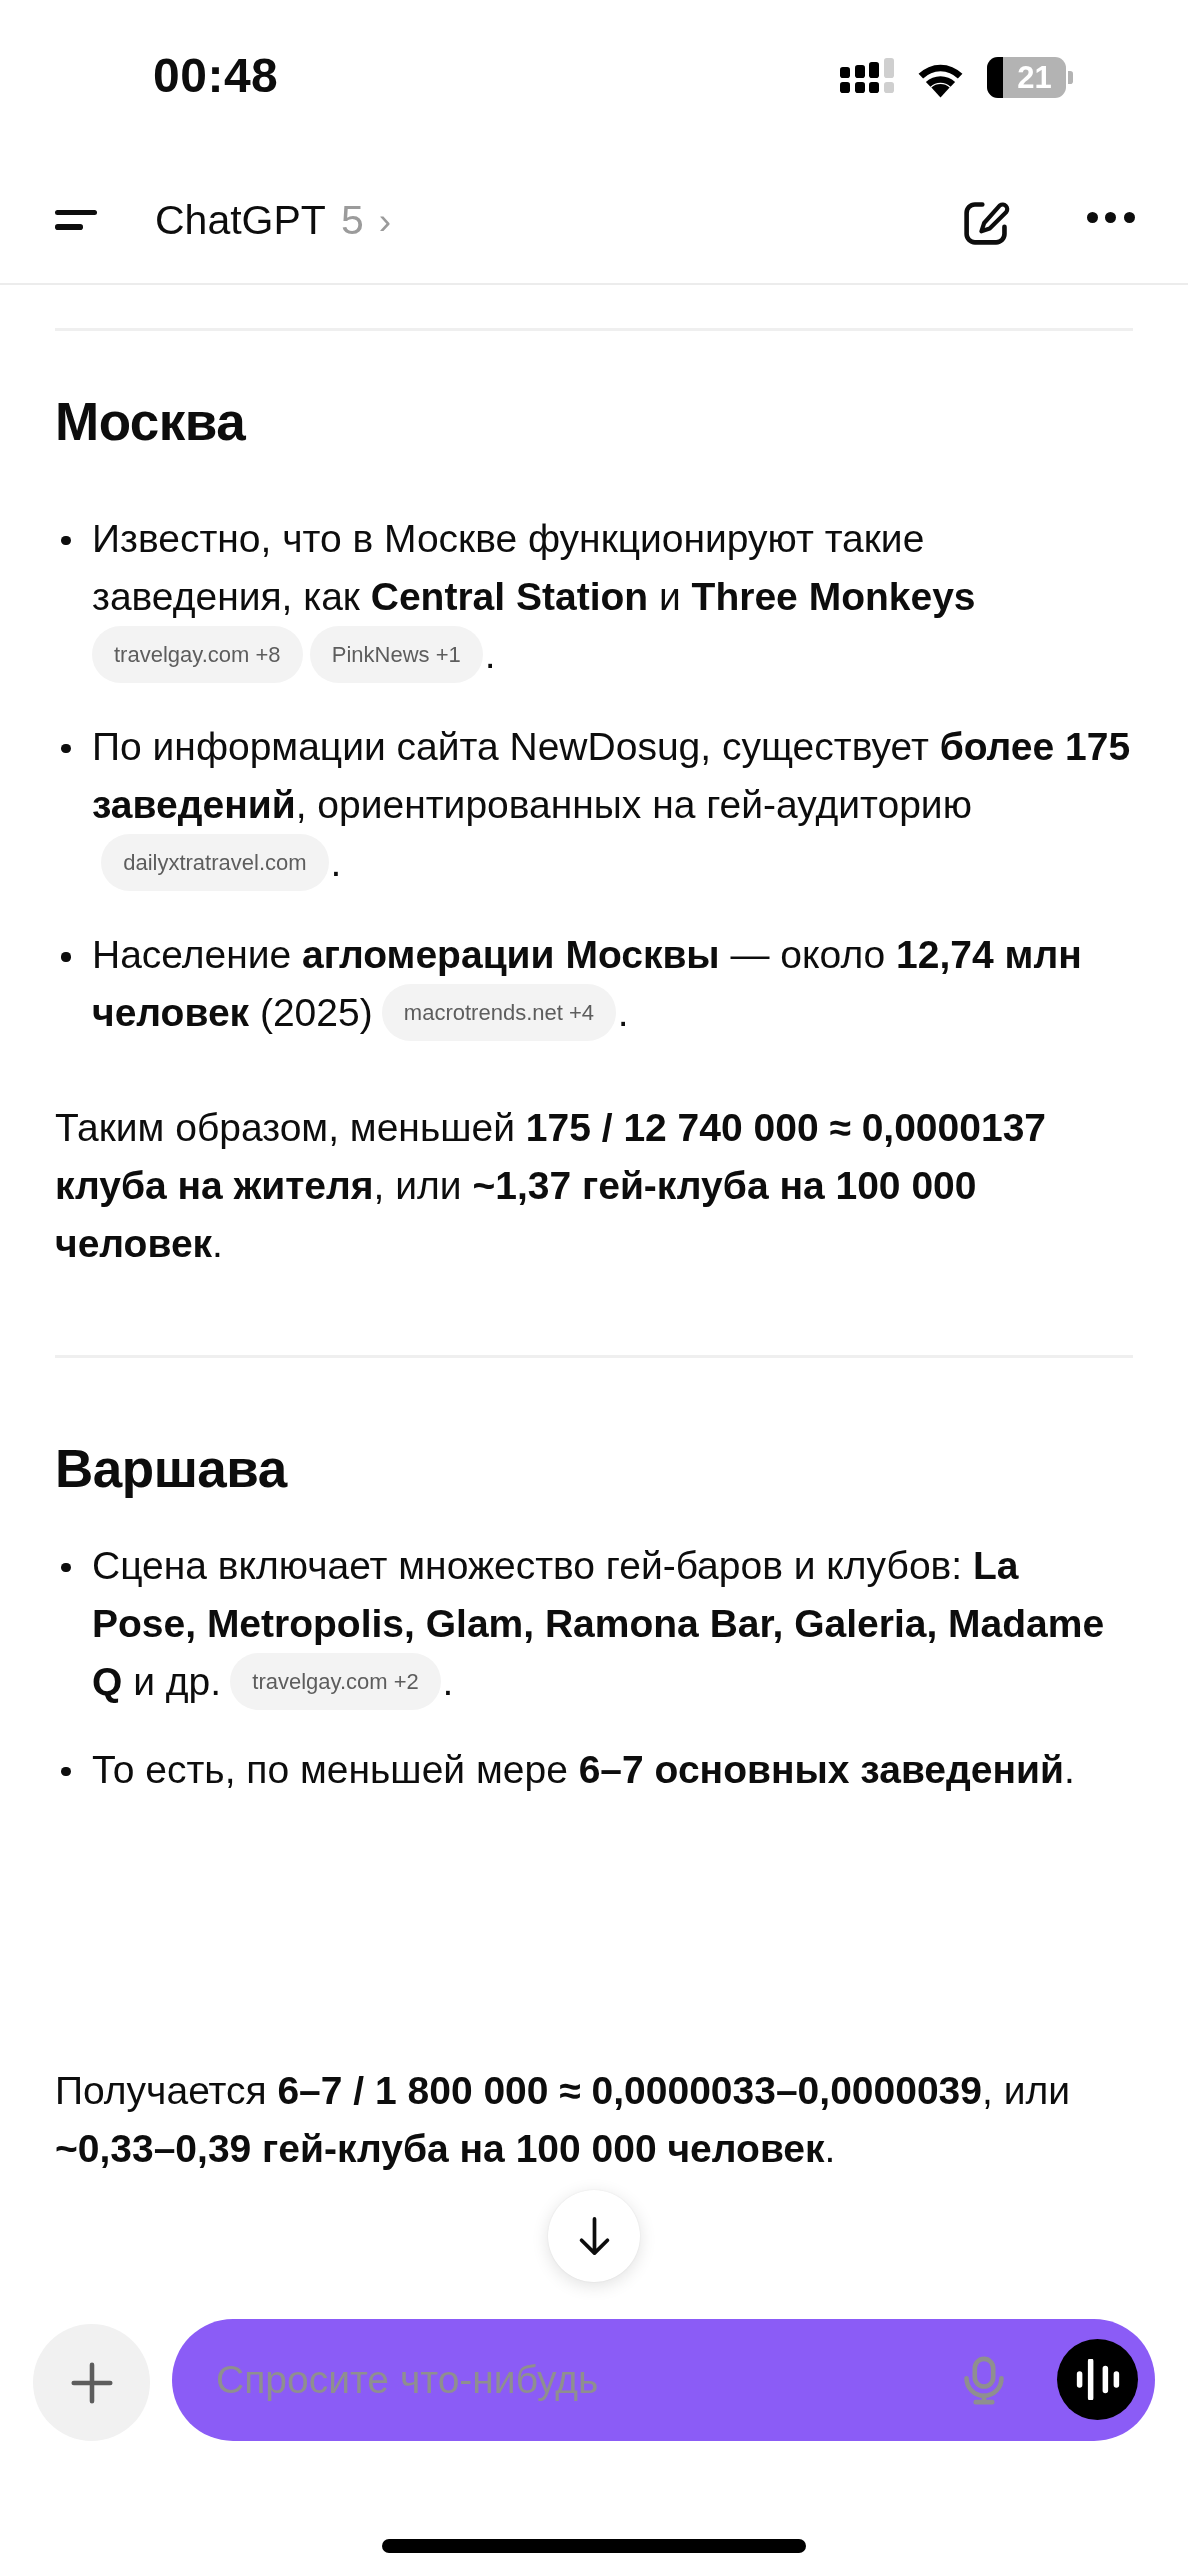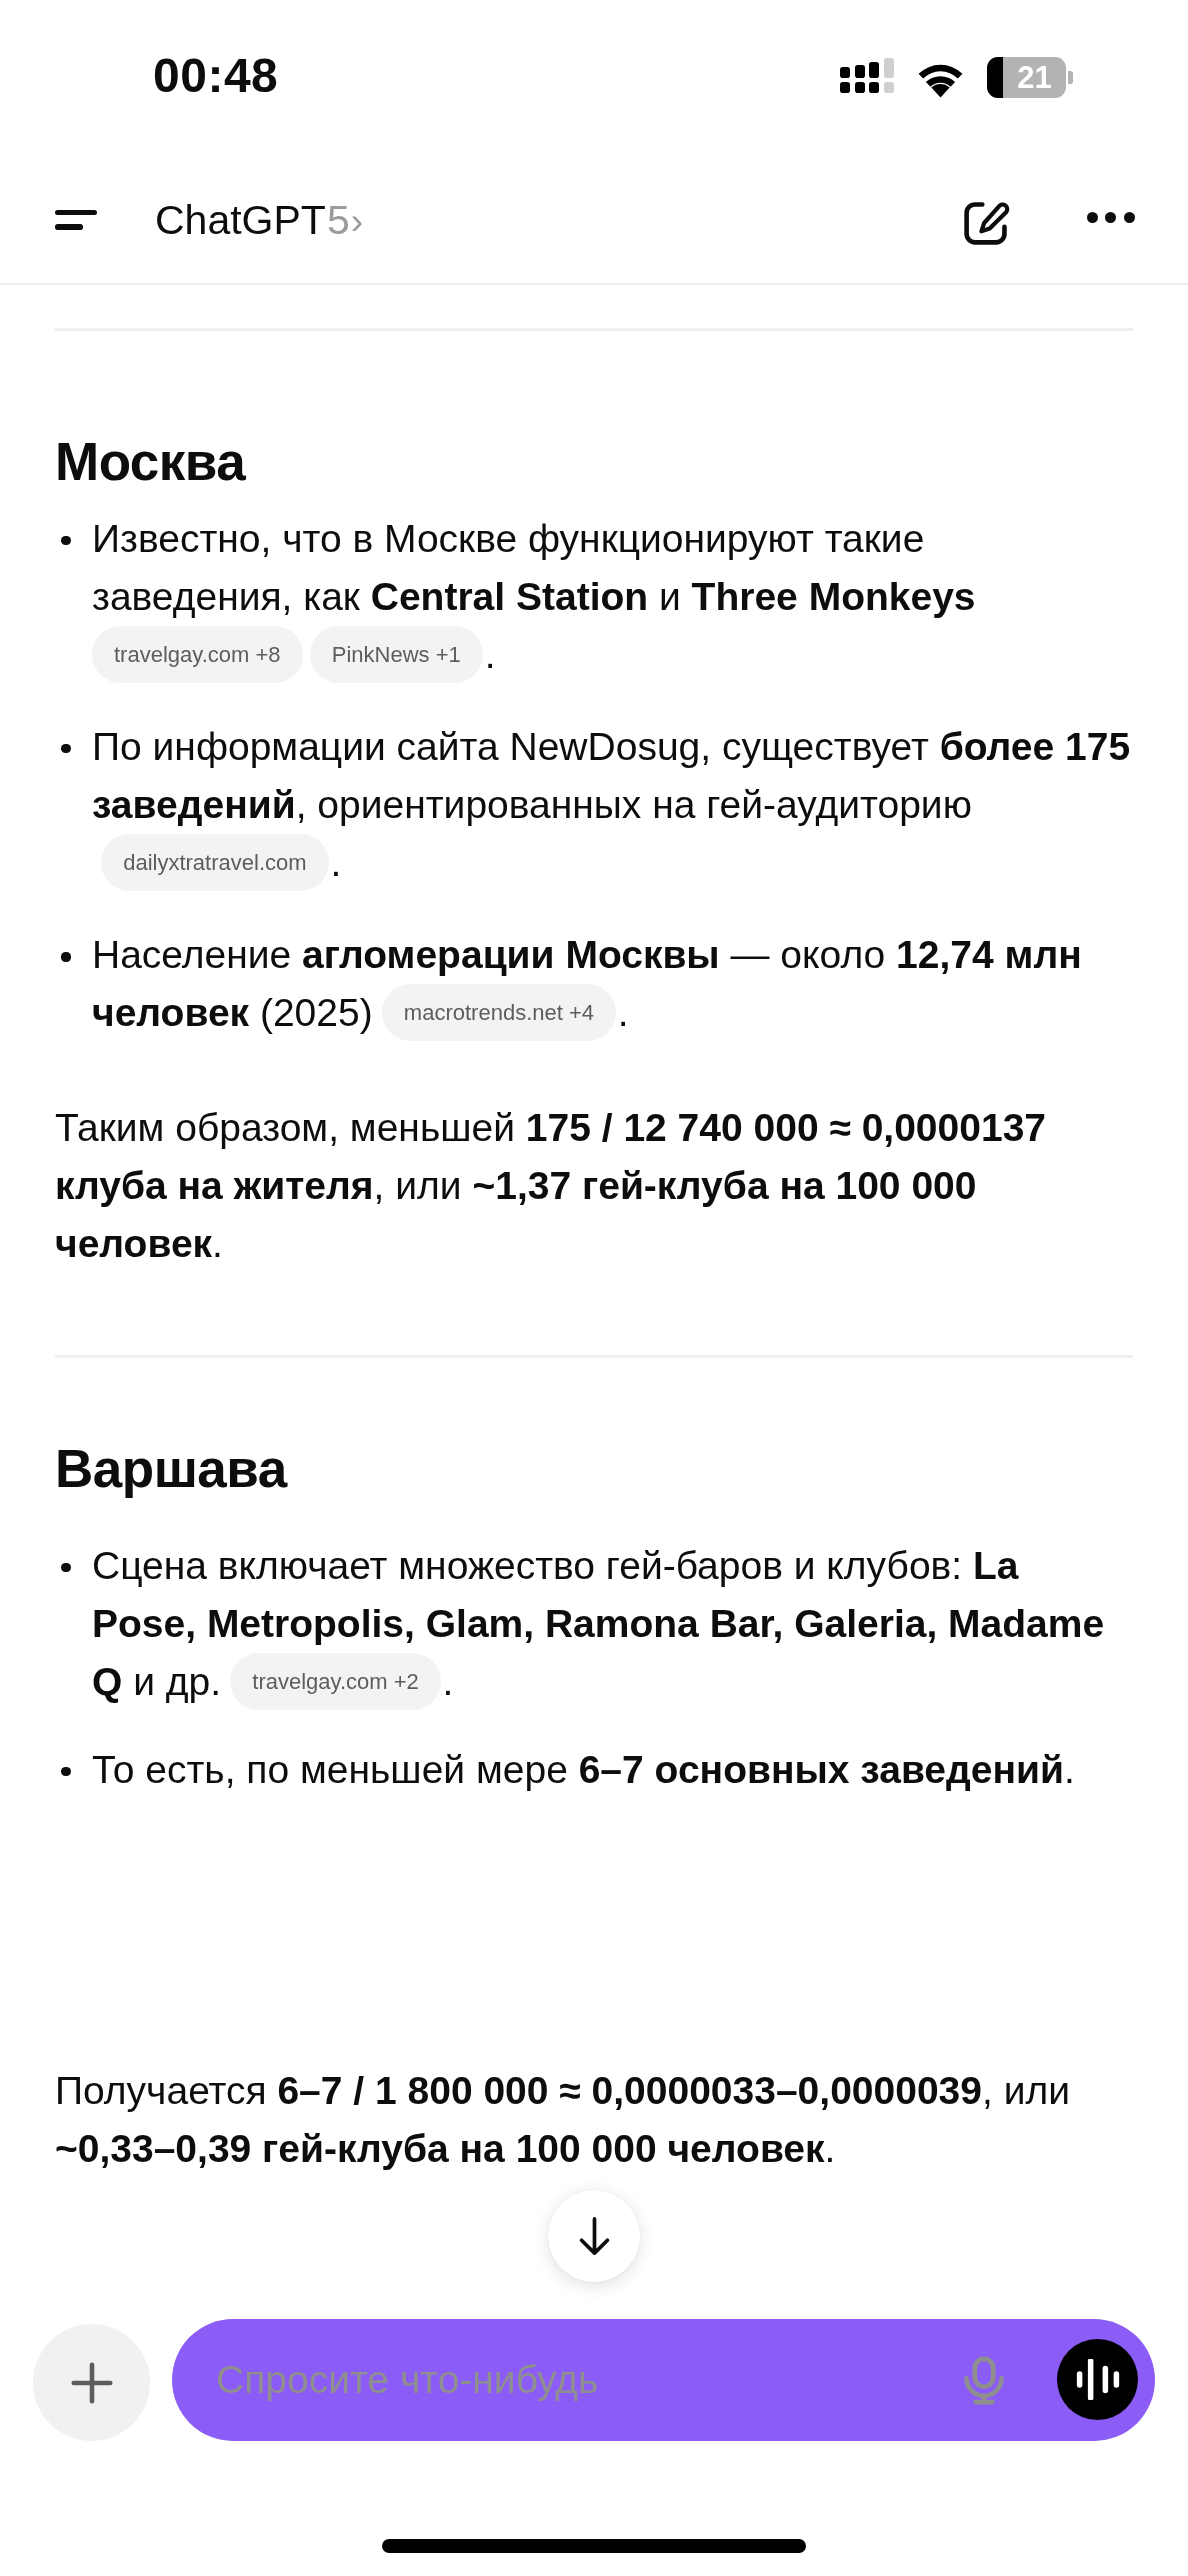--- a/index.html
+++ b/index.html
@@ -18,21 +18,21 @@
   .signal .r1 { height:11px; }
   .signal .dim { background:#cfcfcf; }
   .battery { position:relative; width:79px; height:41px; border-radius:11px; background:#b3b3b3; overflow:hidden; }
   .battery .fill { position:absolute; left:0; top:0; bottom:0; width:16.6px; background:#000; }
   .battery .num { position:absolute; left:16.6px; right:0; top:0; bottom:0; display:flex; align-items:center; justify-content:center; color:#fff; font-weight:700; font-size:31px; }
   .battery-tip { width:4.6px; height:13px; background:#b3b3b3; border-radius:0 2.8px 2.8px 0; margin-left:-17.5px; }
 
   
   .nav-menu { left:53px; top:206px; width:46px; height:28px; cursor:pointer; }
   .nav-menu span { position:absolute; left:1.8px; height:5.5px; border-radius:2.8px; background:#0d0d0d; }
-  .nav-title { left:155px; top:197px; font-size:41px; display:flex; align-items:baseline; gap:1px; cursor:pointer; }
+  .nav-title { left:155px; top:197px; font-size:41px; display:flex; align-items:baseline; gap:15px; cursor:pointer; }
   .nav-title .ver { color:#9b9b9b; }
   .nav-title .chev { color:#9b9b9b; font-size:37px; }
   .nav-compose { left:962px; top:199px; width:48px; height:48px; cursor:pointer; }
   .nav-more { left:1087px; top:212px; display:flex; gap:7.4px; cursor:pointer; }
   .nav-more span { width:11px; height:11px; border-radius:50%; background:#0d0d0d; }
   .header-sep { left:0; right:0; top:283px; height:1.8px; background:#ececec; }
 
   
   .divider { left:55px; width:1078px; height:2.8px; background:#efefef; }
   .h2 { left:55px; font-size:53px; font-weight:700; letter-spacing:-0.5px; }
@@ -104,21 +104,21 @@
   <path d="M41 7 A5 5 0 0 1 48 14 L30 32 L21 35 L24 26 Z" fill="none" stroke="#0d0d0d" stroke-width="4.5" stroke-linejoin="round"></path>
 </svg>
 <div class="abs nav-more">
   <span></span>
     <span></span>
     <span></span>
 </div>
 <div class="abs header-sep"></div>
 
 <div class="abs divider" style="top:328px"></div>
-<div class="abs h2" style="top:431px">Москва</div>
+<div class="abs h2" style="top:391px">Москва</div>
 
 <ul class="abs bullets" style="top:510px">
   <li>
     <span>Известно, что в Москве функционируют такие заведения, как </span><b>Central Station</b><span> и </span><b>Three Monkeys</b><br><span class="chip" style="margin-left:0">travelgay.com +8</span><span class="chip">PinkNews +1</span>.
   </li>
   <li>
     <span>По информации сайта NewDosug, существует </span><b>более 175 заведений</b><span>, ориентированных на гей-аудиторию</span><span class="chip">dailyxtratravel.com</span>.
   </li>
   <li>
     <span>Население </span><b>агломерации Москвы</b><span> — около </span><b>12,74 млн человек</b><span> (2025)</span><span class="chip">macrotrends.net +4</span>.

